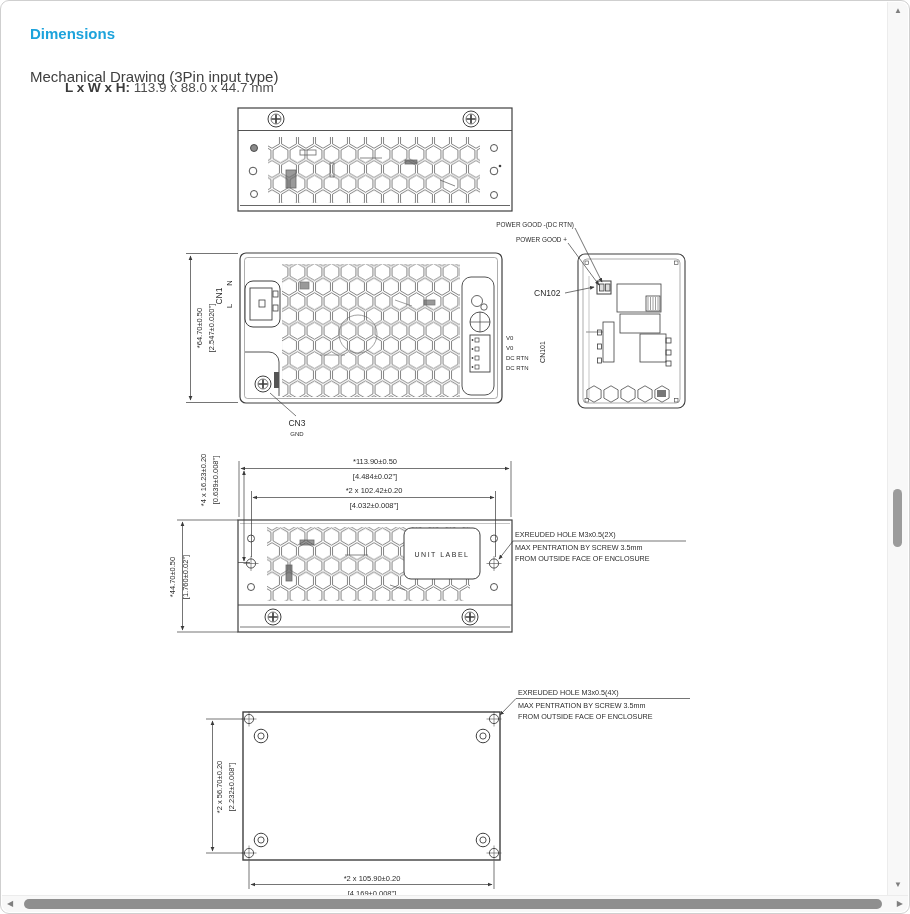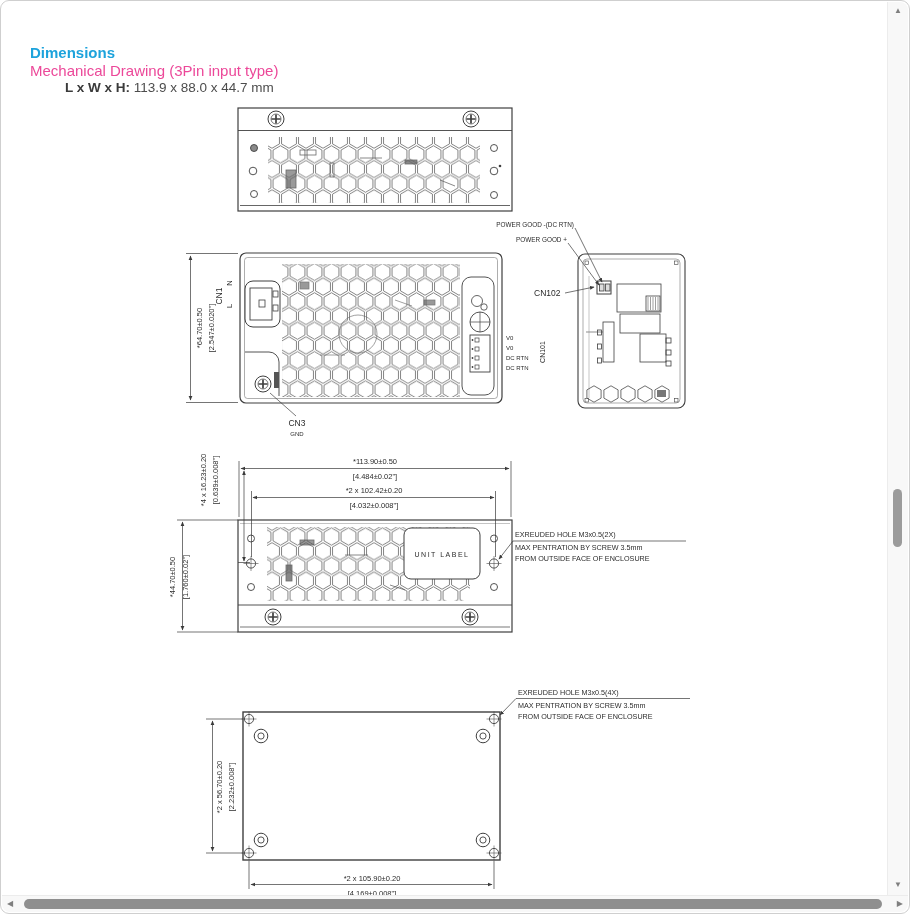--- a/index.html
+++ b/index.html
@@ -1,19 +1,19 @@
 <!DOCTYPE html>
 <html><head>
 <meta charset="utf-8">
 <style>
   html,body{margin:0;padding:0;background:#fff;}
   .page{position:relative;width:910px;height:914px;background:#fff;font-family:"Liberation Sans",sans-serif;overflow:hidden;}
   .frame{position:absolute;inset:0;border:1px solid #cfcfcf;border-radius:9px;box-sizing:border-box;background:#fff;}
-  .hdr-title{position:absolute;left:30px;top:44px;font-size:15px;font-weight:bold;color:#1da3dc;}
-  .hdr-sub{position:absolute;left:30px;top:62px;font-size:15px;color:#ec4899;}
+  .hdr-title{position:absolute;left:30px;top:25px;font-size:15px;font-weight:bold;color:#1da3dc;}
+  .hdr-sub{position:absolute;left:30px;top:68px;font-size:15px;color:#404040;}
   .hdr-dims{position:absolute;left:30px;top:80px;font-size:13.5px;color:#4d4d4d;}
   .hdr-dims b{color:#3b3b3b;margin-left:35px;}
   svg.drawing{position:absolute;left:0;top:0;width:910px;height:914px;}
   svg.drawing text{font-family:"Liberation Sans",sans-serif;fill:#2b2b2b;}
   
   .vscroll{position:absolute;top:2px;right:2px;width:20px;height:894px;background:#f8f8f8;border-left:1px solid #ececec;border-top-right-radius:8px;}
   .varrow{position:absolute;left:0;width:20px;text-align:center;font-size:8px;color:#7f7f7f;line-height:10px;cursor:pointer;}
   .varrow.up{top:4px;}
   .varrow.down{bottom:6px;}
   .vthumb{position:absolute;left:5px;top:487px;width:9px;height:58px;background:#9b9b9b;border-radius:4.5px;}

